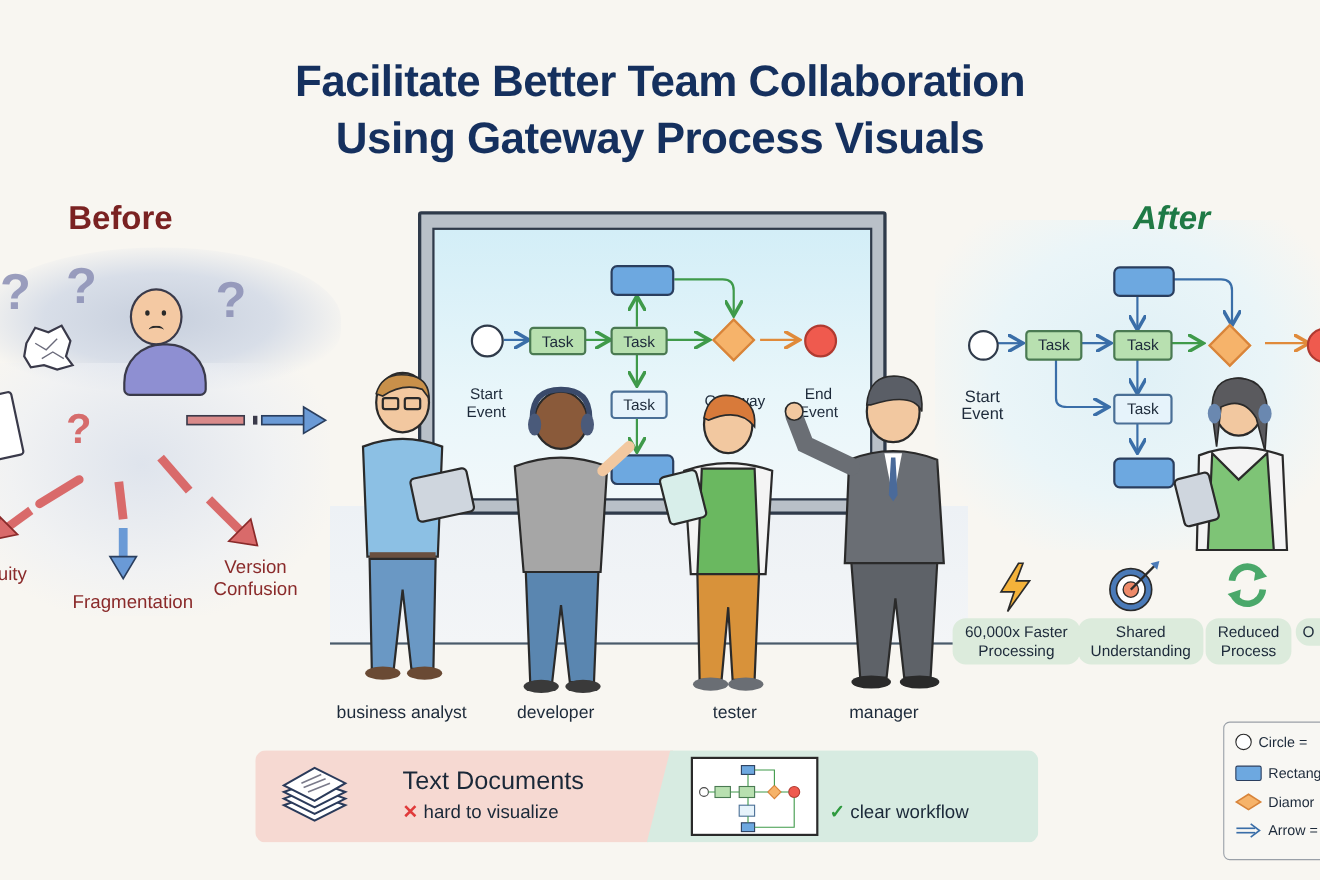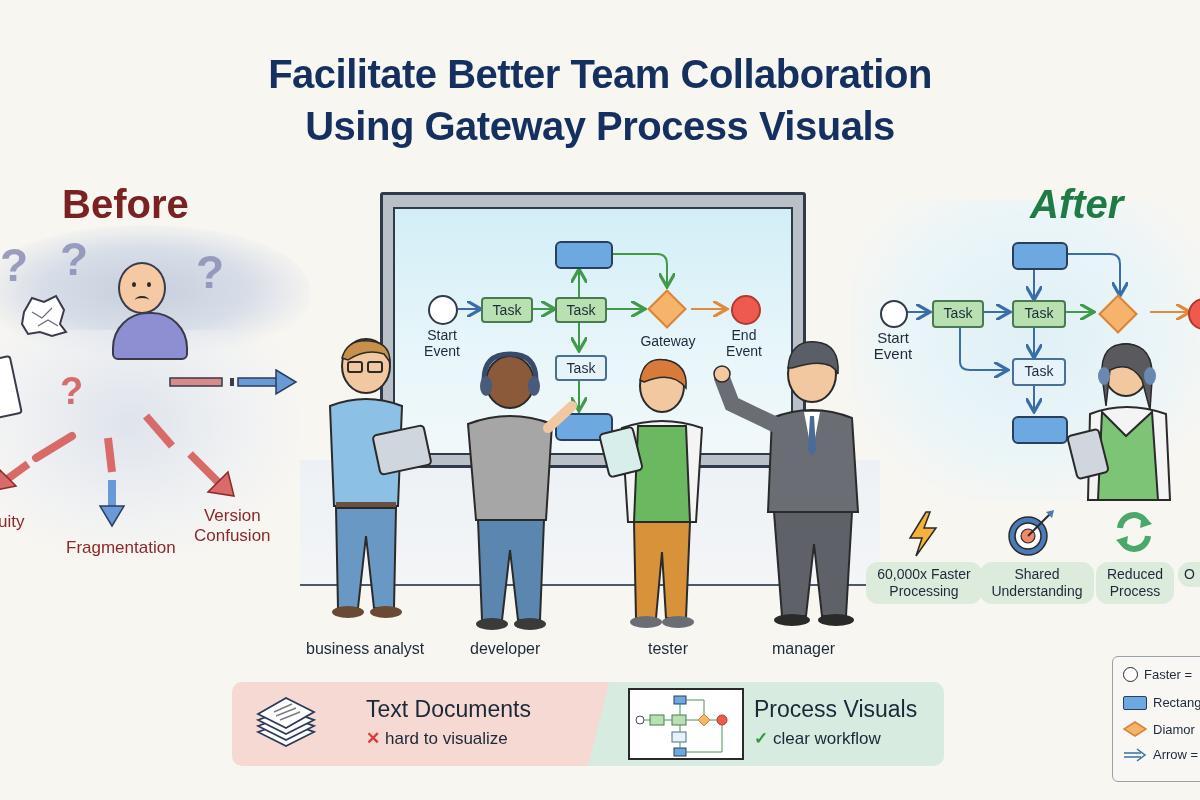--- a/index.html
+++ b/index.html
@@ -1,37 +1,37 @@
 <!DOCTYPE html>
 <html><head>
 <meta charset="utf-8">
 <style>
   html,body{margin:0;padding:0;}
   body{width:1200px;height:800px;overflow:hidden;background:#f8f6f1;font-family:"Liberation Sans",sans-serif;position:relative;color:#1d2a3a;}
   .abs{position:absolute;}
   .title{left:0;top:48px;width:1200px;text-align:center;color:#15305e;font-weight:bold;font-size:40px;line-height:52px;letter-spacing:-0.5px;}
-  .sec-head{font-weight:bold;font-size:40px;}
+  .sec-head{font-weight:bold;font-size:30px;}
   .before-h{left:62px;top:182px;color:#7a2222;}
   .after-h{left:1030px;top:182px;color:#1f7a45;font-style:italic;}
   .cloud{left:-20px;top:225px;width:330px;height:130px;border-radius:60% 60% 50% 50%;background:radial-gradient(ellipse at center,#c7cfdd 0%,#d8dee8 45%,rgba(240,242,246,0) 75%);}
   .fog{left:-10px;top:330px;width:310px;height:230px;background:radial-gradient(ellipse at 45% 40%,rgba(220,226,236,0.9) 0%,rgba(236,239,244,0.6) 50%,rgba(248,246,241,0) 75%);}
   .qmark{font-weight:bold;font-size:46px;color:#8b8fb5;opacity:0.85;}
   .qmark.red{color:#d66c6c;opacity:1;font-size:38px;}
   .face{left:118px;top:262px;width:44px;height:48px;border-radius:50%;background:#f4c9a3;border:2px solid #3a3a4a;}
   .body-shape{left:112px;top:312px;width:72px;height:44px;border-radius:36px 36px 6px 6px;background:#8e8fd2;border:2px solid #3a3a4a;}
   .label-red{color:#8a2a2a;font-size:17px;line-height:20px;text-align:center;}
   .whiteboard{left:380px;top:192px;width:420px;height:270px;border:3px solid #2f3a4a;background:#b9c0c8;border-radius:3px;}
   .wb-inner{position:absolute;left:10px;top:12px;right:10px;bottom:10px;background:linear-gradient(180deg,#d3eef7 0%,#e8f6fa 60%,#f1f8fa 100%);border:2px solid #2f3a4a;}
   .node{position:absolute;border:2px solid #4a7a52;border-radius:4px;font-size:14px;text-align:center;line-height:22px;}
   .task-g{background:#b8e0b0;}
   .task-w{background:#e6f3fb;border-color:#4a6f96;}
   .blue-box{background:#6da8e0;border-color:#2a3e5e;border-radius:6px;}
   .circle{position:absolute;border-radius:50%;border:2px solid #2f3a4a;}
   .diamond{position:absolute;transform:rotate(45deg);background:#f6b36a;border:2px solid #d8843a;}
-  .node-label{position:absolute;font-size:14px;line-height:16px;text-align:center;color:#1d2a3a;}
+  .node-label{position:absolute;font-size:14px;line-height:16px;text-align:center;color:#1d2a3a;margin-top:23px;}
   .role{font-size:16px;color:#1d2a3a;}
   .person{position:absolute;}
   .benefit{position:absolute;background:#dcebdc;border-radius:12px;font-size:14px;line-height:17px;text-align:center;padding:4px 6px;color:#1d2a3a;}
   .bottom-bar{left:232px;top:682px;width:712px;height:84px;}
   .bb-left{position:absolute;left:0;top:0;width:380px;height:84px;background:#f6d9d2;border-radius:10px 0 0 10px;clip-path:polygon(0 0,100% 0,94% 100%,0 100%);}
   .bb-right{position:absolute;left:356px;top:0;width:356px;height:84px;background:#d7ebe1;border-radius:0 10px 10px 0;clip-path:polygon(6% 0,100% 0,100% 100%,0 100%);}
   .bb-title{position:absolute;font-size:23px;color:#1a2838;}
   .bb-sub{position:absolute;font-size:17px;color:#1a2838;}
   .legend{left:1112px;top:656px;width:110px;height:124px;border:1.5px solid #9aa0a8;border-radius:6px;background:#f8f7f3;}
   .legend-row{position:absolute;left:10px;font-size:13px;color:#1d2a3a;display:flex;align-items:center;gap:6px;}
@@ -291,31 +291,30 @@
     <circle cx="12" cy="32" r="4" fill="#fff" stroke="#4a4a4a"></circle>
     <rect x="22" y="27" width="14" height="10" fill="#b8e0b0" stroke="#4a7a52"></rect>
     <rect x="44" y="27" width="14" height="10" fill="#b8e0b0" stroke="#4a7a52"></rect>
     <rect x="46" y="8" width="12" height="8" fill="#6da8e0" stroke="#2a3e5e"></rect>
     <rect x="44" y="44" width="14" height="10" fill="#e6f3fb" stroke="#4a6f96"></rect>
     <rect x="46" y="60" width="12" height="8" fill="#6da8e0" stroke="#2a3e5e"></rect>
     <polygon points="76,26 82,32 76,38 70,32" fill="#f6b36a" stroke="#d8843a"></polygon>
     <circle cx="94" cy="32" r="5" fill="#ef5a4e" stroke="#b03a30"></circle>
     <path d="M16,32 L22,32 M36,32 L44,32 M58,32 L70,32 M82,32 L89,32 M52,27 L52,16 M58,12 L76,12 L76,26 M52,37 L52,44 M52,54 L52,60 M58,64 L94,64 L94,37" fill="none" stroke="#3f9a4a" stroke-width="1"></path>
   </svg>
-  <div class="bb-title" style="left:522px;top:14px;">Process Visuals</div>
   <div class="bb-sub" style="left:522px;top:46px;">
     <span style="color:#2e9a3e;font-weight:bold;">✓</span>
     <span>clear workflow</span>
   </div>
 </div>
 
 <div class="abs legend">
   <div class="legend-row" style="top:10px;">
     <span style="display:inline-block;width:13px;height:13px;border:1.6px solid #2a2a2a;border-radius:50%;background:#fff;"></span>
-    <span>Faster =</span>
+    <span>Circle =</span>
   </div>
   <div class="legend-row" style="top:38px;">
     <span style="display:inline-block;width:22px;height:12px;border:1.6px solid #2a3e5e;border-radius:2px;background:#6da8e0;"></span>
     <span>Rectang</span>
   </div>
   <div class="legend-row" style="top:64px;">
     <svg width="24" height="16">
         <polygon points="12,1 23,8 12,15 1,8" fill="#f6b36a" stroke="#d8843a" stroke-width="1.5"></polygon>
       </svg>
     <span>Diamor</span>

